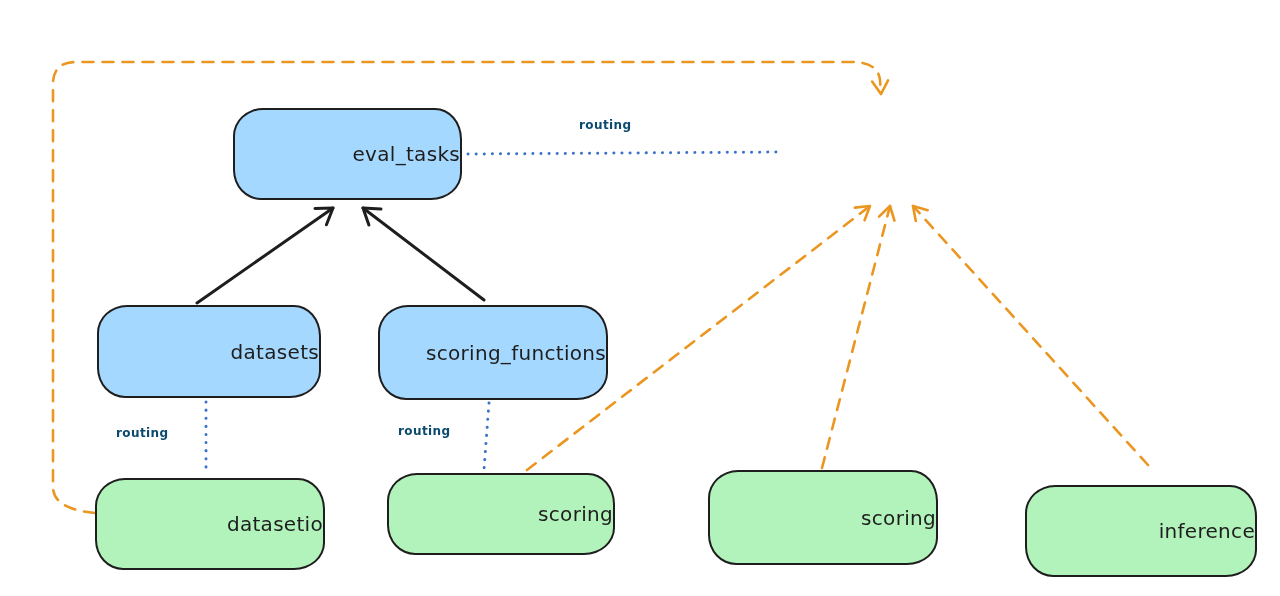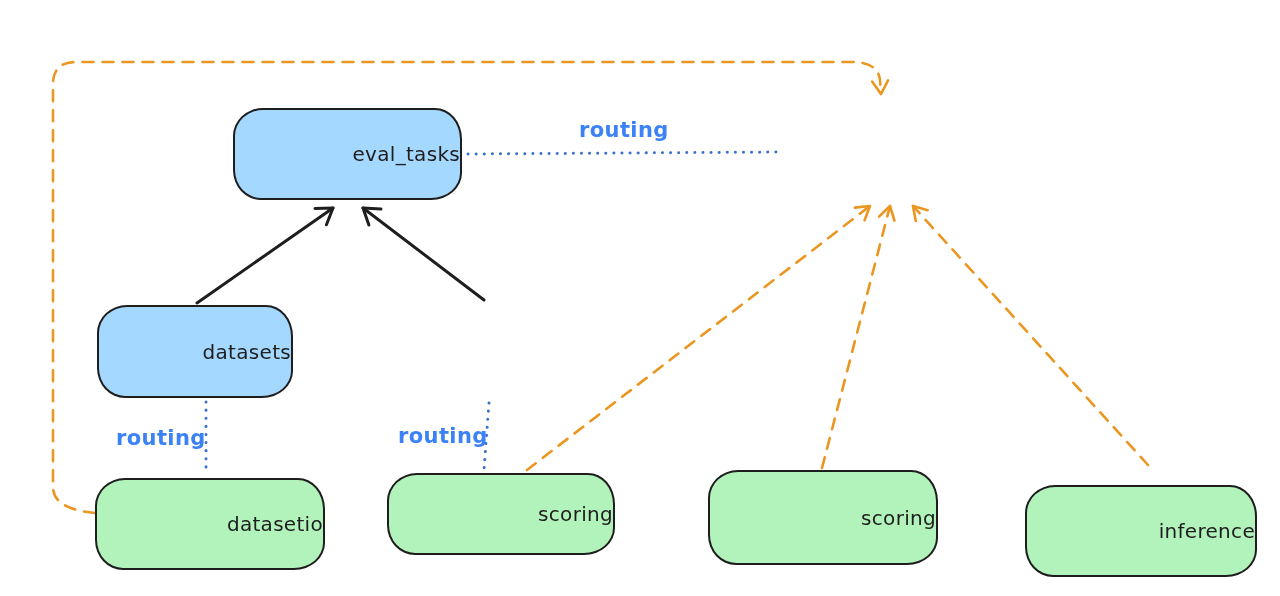--- a/index.html
+++ b/index.html
@@ -17,22 +17,22 @@
     border:2.6px solid #1e1e1e;
     border-radius:30px 27px 31px 28px / 28px 31px 27px 30px;
     display:flex;align-items:center;justify-content:flex-end;
     font-size:20px;color:#1e1e1e;
     letter-spacing:0.3px;
   }
   .node.blue{background:#a5d8ff;}
   .node.green{background:#b2f2bb;}
   .edge-label{
     position:absolute;
-    color:#3b82f6;
-    font-size:21px;
+    color:#0c4a6e;
+    font-size:12px;
     font-weight:600;
     letter-spacing:0.4px;
     white-space:nowrap;
   }
 </style>
 </head>
 <body>
 
 <div class="canvas">
 
@@ -57,24 +57,27 @@
     <path d="M527,470 L870,206" fill="none" stroke="#ea9620" stroke-width="2.6" stroke-linecap="round" stroke-dasharray="11 9" marker-end="url(#ah-orange)"></path>
     <path d="M822,468 L890,206" fill="none" stroke="#ea9620" stroke-width="2.6" stroke-linecap="round" stroke-dasharray="11 9" marker-end="url(#ah-orange)"></path>
     <path d="M1148,465 L913,206" fill="none" stroke="#ea9620" stroke-width="2.6" stroke-linecap="round" stroke-dasharray="11 9" marker-end="url(#ah-orange)"></path>
   </svg>
 
   <div class="node blue" style="left:233px;top:108px;width:229px;height:92px">
     <span>eval_tasks</span>
   </div>
 
 
-  <div class="node blue" style="left:97px;top:305px;width:196px;height:93px">
+  <div class="node blue" style="left:97px;top:305px;width:224px;height:93px">
     <span>datasets</span>
   </div>
 
+  <div class="node blue" style="left:378px;top:305px;width:230px;height:95px">
+    <span>scoring_functions</span>
+  </div>
 
   <div class="node green" style="left:95px;top:478px;width:230px;height:92px">
     <span>datasetio</span>
   </div>
 
   <div class="node green" style="left:387px;top:473px;width:228px;height:82px">
     <span>scoring</span>
   </div>
 
   <div class="node green" style="left:708px;top:470px;width:230px;height:95px">

